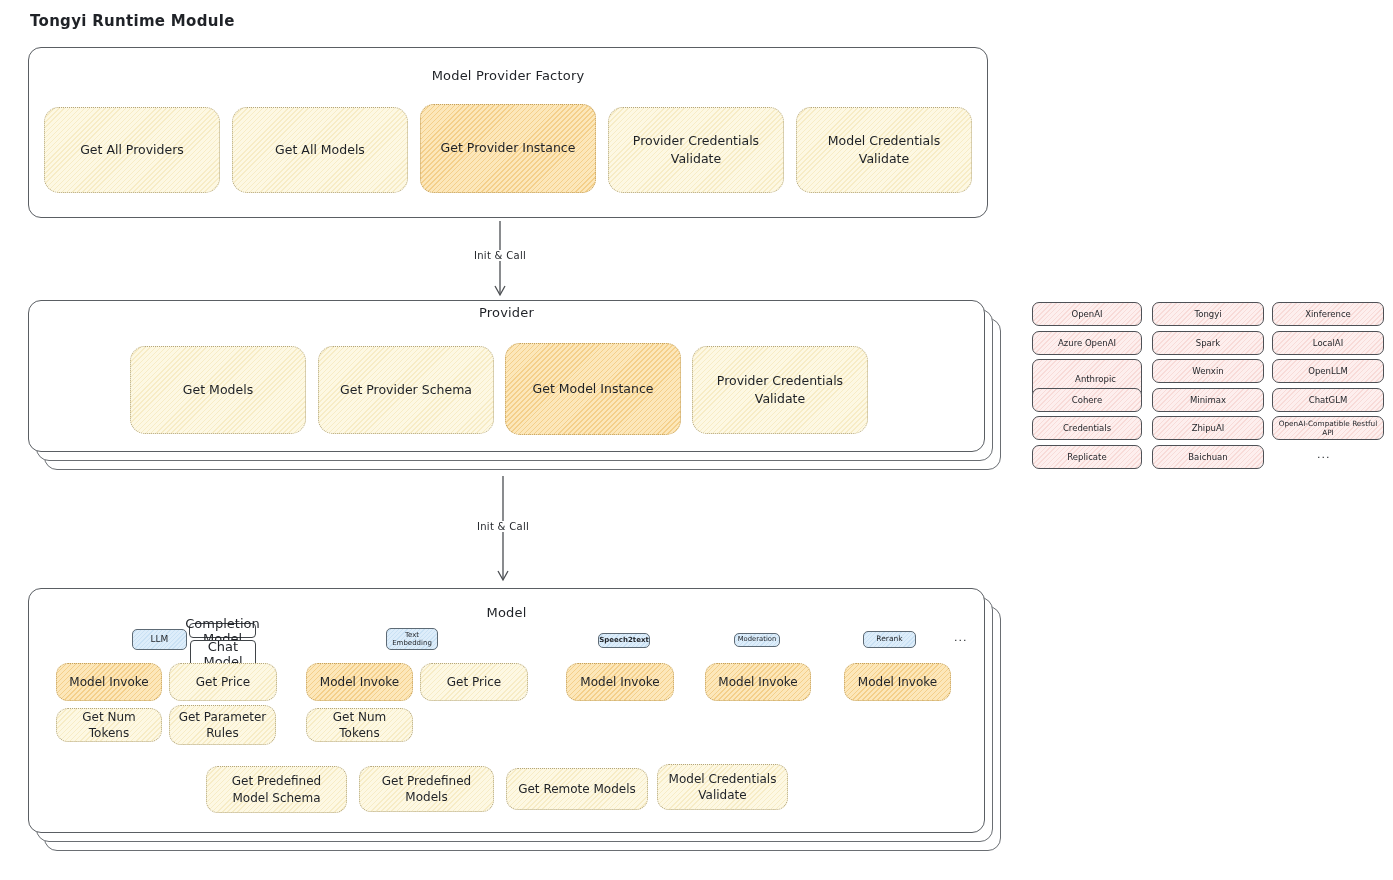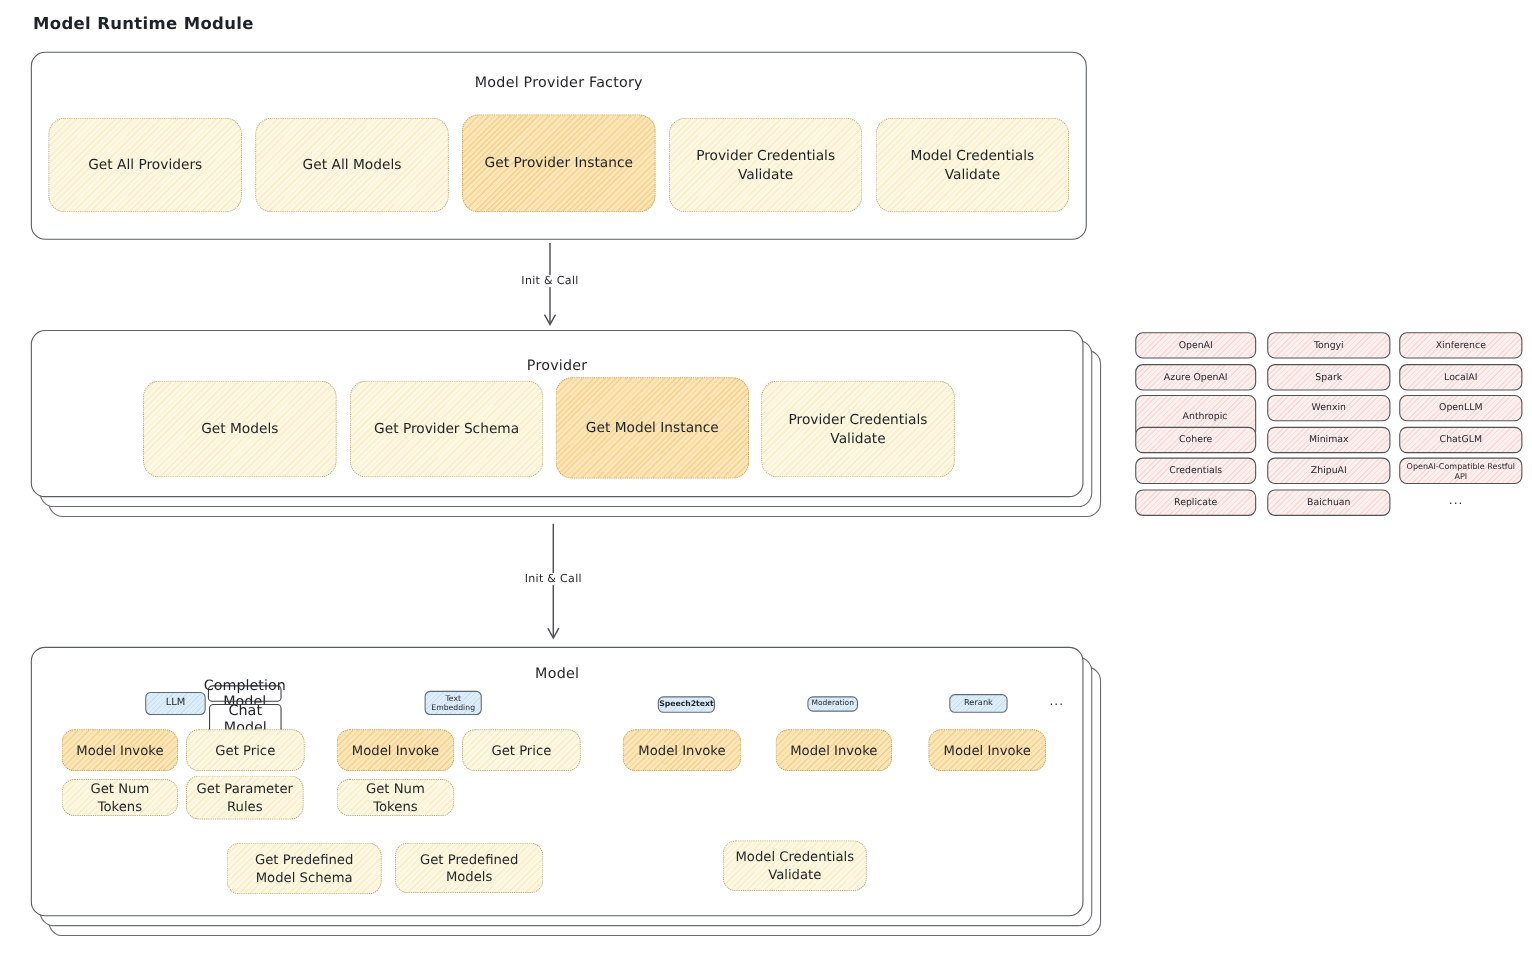--- a/index.html
+++ b/index.html
@@ -31,41 +31,41 @@
   .tag-white{display:flex;align-items:center;justify-content:center;text-align:center;
         font-size:13px;border-radius:4px;border:1.1px solid #3f4347;background:#fff;padding:0 2px;}
   .arrow-label{transform:translateX(-50%);background:#fff;padding:0 4px;font-size:10px;letter-spacing:.3px;}
   .dots{font-size:11px;letter-spacing:1px;color:#2a2d31;}
 </style>
 </head>
 <body>
 
 <div class="stage">
 
-  <div class="abs title" style="left:30px;top:12px;">Model Runtime Module</div>
+  <div class="abs title" style="left:30px;top:12px;">Tongyi Runtime Module</div>
 
   <div class="abs container-box" style="left:28px;top:47px;width:960px;height:171px;">
     <div class="container-title" style="top:20px;">Model Provider Factory</div>
     <div class="abs ybox" style="left:15px;top:59px;width:176px;height:86px;">Get All Providers</div>
     <div class="abs ybox" style="left:203px;top:59px;width:176px;height:86px;">Get All Models</div>
-    <div class="abs ybox hl" style="left:391px;top:56px;width:176px;height:89px;">Get Provider Instance</div>
+    <div class="abs ybox hl" style="left:391px;top:56px;width:176px;height:89px;border-radius:14px;">Get Provider Instance</div>
     <div class="abs ybox" style="left:579px;top:59px;width:176px;height:86px;">Provider Credentials Validate</div>
     <div class="abs ybox" style="left:767px;top:59px;width:176px;height:86px;">Model Credentials Validate</div>
   </div>
 
   <svg class="abs" style="left:492px;top:221px;" width="16" height="76">
     <line x1="8" y1="0" x2="8" y2="73" stroke="#4b4e52" stroke-width="1.3"></line>
     <path d="M3,65 L8,74 L13,65" fill="none" stroke="#4b4e52" stroke-width="1.3"></path>
   </svg>
   <div class="abs arrow-label" style="left:500px;top:250px;">Init &amp; Call</div>
 
   <div class="abs stack" style="left:44px;top:318px;width:957px;height:152px;"></div>
   <div class="abs stack" style="left:36px;top:309px;width:957px;height:152px;"></div>
   <div class="abs container-box" style="left:28px;top:300px;width:957px;height:152px;">
-    <div class="container-title" style="top:24px;">Provider</div>
+    <div class="container-title" style="top:4px;">Provider</div>
     <div class="abs ybox" style="left:101px;top:45px;width:176px;height:88px;">Get Models</div>
     <div class="abs ybox" style="left:289px;top:45px;width:176px;height:88px;">Get Provider Schema</div>
     <div class="abs ybox hl" style="left:476px;top:42px;width:176px;height:92px;">Get Model Instance</div>
     <div class="abs ybox" style="left:663px;top:45px;width:176px;height:88px;">Provider Credentials Validate</div>
   </div>
 
   <div class="abs" style="left:1032px;top:302px;width:352px;height:168px;">
     <div class="abs pink-cell" style="left:0px;top:0px;width:110px;height:24px;">OpenAI</div>
     <div class="abs pink-cell" style="left:0px;top:29px;width:110px;height:24px;">Azure OpenAI</div>
     <div class="abs pink-cell" style="left:0px;top:57px;width:110px;height:40px;padding-left:20px;">Anthropic</div>
@@ -115,16 +115,17 @@
     <div class="abs sbox hl" style="left:537px;top:74px;width:108px;height:38px;">Model Invoke</div>
     <div class="abs sbox hl" style="left:676px;top:74px;width:106px;height:38px;">Model Invoke</div>
     <div class="abs sbox hl" style="left:815px;top:74px;width:107px;height:38px;">Model Invoke</div>
 
     <div class="abs sbox" style="left:27px;top:119px;width:106px;height:34px;">Get Num Tokens</div>
     <div class="abs sbox" style="left:140px;top:116px;width:107px;height:40px;">Get Parameter Rules</div>
     <div class="abs sbox" style="left:277px;top:119px;width:107px;height:34px;">Get Num Tokens</div>
 
     <div class="abs sbox" style="left:177px;top:177px;width:141px;height:47px;">Get Predefined Model Schema</div>
     <div class="abs sbox" style="left:330px;top:177px;width:135px;height:46px;">Get Predefined Models</div>
+    <div class="abs sbox" style="left:477px;top:179px;width:142px;height:42px;">Get Remote Models</div>
     <div class="abs sbox" style="left:628px;top:175px;width:131px;height:46px;">Model Credentials Validate</div>
   </div>
 
 </div>
 
 </body></html>

